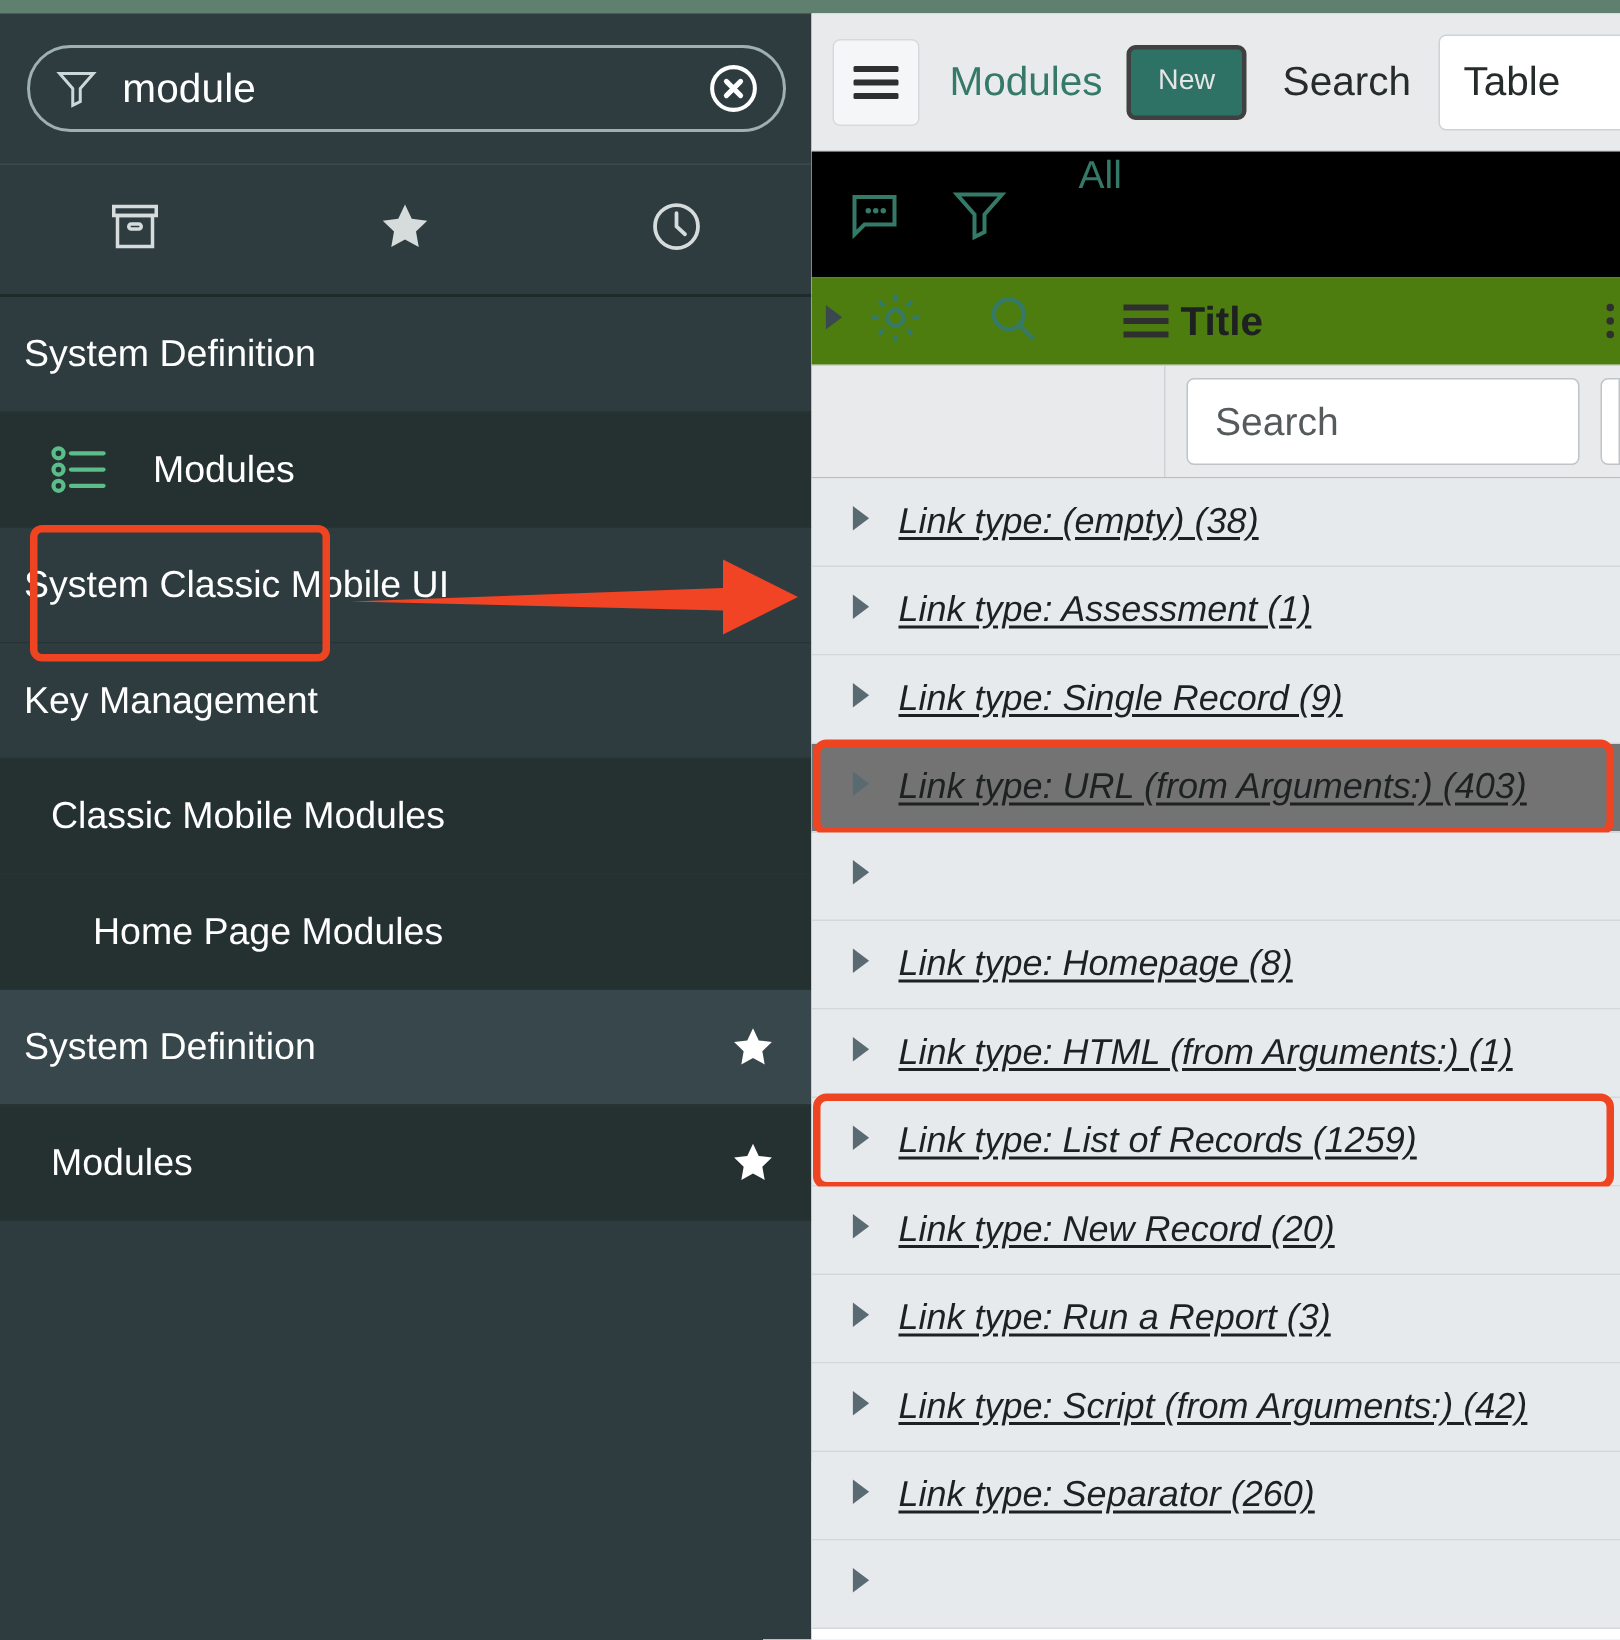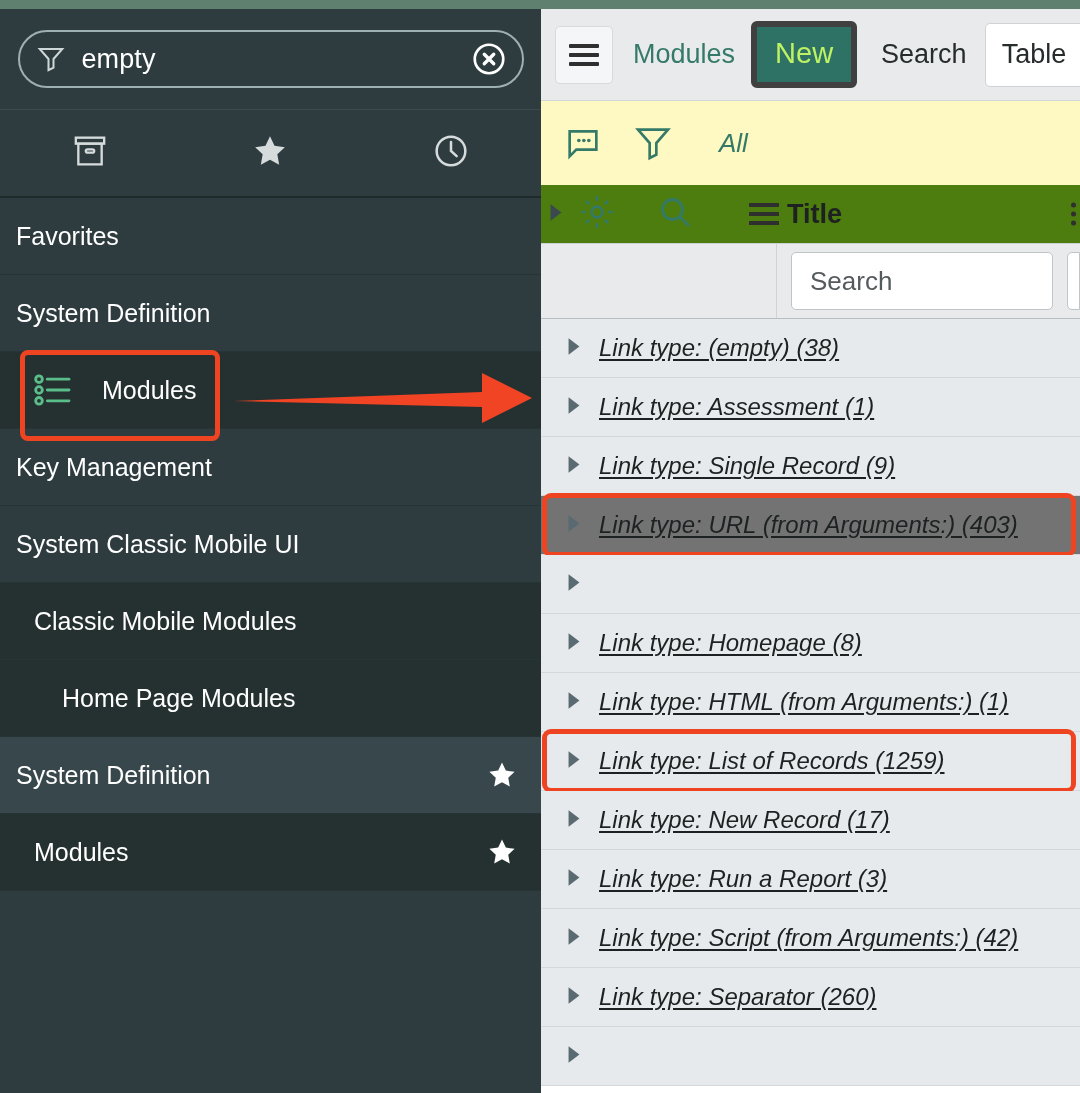--- a/index.html
+++ b/index.html
@@ -98,38 +98,37 @@
     border: 1px solid #d7dadc; border-radius: 5px;
     display: flex; align-items: center; justify-content: center;
     flex: 0 0 58px;
   }
   .ham-lines { width: 30px; }
   .ham-lines div { height: 4px; background: #2f2f2f; margin: 5px 0; border-radius: 1px; }
   .tb-title {
     color: #357a68; font-size: 27px; margin-left: 20px; white-space: nowrap;
   }
   .new-btn {
-    margin-left: 16px; background: #2d7265; border: 6px solid #404040;
-    border-radius: 6px; color: #bef264; font-size: 29px;
+    margin-left: 16px; background: #2d7265; border: 3px solid #404040;
+    border-radius: 6px; color: #e5e5e5; font-size: 19px;
     padding: 10px 18px 12px; white-space: nowrap;
   }
   .tb-search-label {
     color: #262b2b; font-size: 27px; margin-left: 24px; white-space: nowrap;
   }
   .tb-select {
     margin-left: 18px; background: #fff; border: 1px solid #cfd3d5;
     border-radius: 5px; height: 64px; width: 170px;
     display: flex; align-items: center; padding-left: 16px;
     color: #262b2b; font-size: 27px; flex: 0 0 170px;
   }
 
   .filterbar {
-    height: 84px; background: #fef9c3; display: flex; align-items: center;
+    height: 84px; background: #000000; display: flex; 
     padding-left: 22px;
-    font-style: italic;
   }
   .fb-ico { margin-right: 30px; display: flex; align-items: center; }
   .fb-all { color: #357a68; font-size: 26px; margin-left: 16px; }
 
   .colbar {
     height: 58px; background: #4d7c0f; display: flex; align-items: center;
     padding-left: 8px; position: relative;
   }
   .colbar .play { margin-right: 14px; }
   .colbar .gear { margin-right: 38px; }
@@ -191,21 +190,21 @@
 
   <div class="sidebar">
 
     <div class="filter-wrap">
       <div class="filter-box">
         <span class="filter-funnel">
           <svg viewBox="0 0 24 24" width="30" height="30" fill="none" stroke="#cfd8d8" stroke-width="1.6">
             <path d="M3 4h18l-7 8v7l-4 2v-9z"></path>
           </svg>
         </span>
-        <span class="filter-text" title="Filter navigator">empty</span>
+        <span class="filter-text" title="Filter navigator">module</span>
         <span class="filter-clear">
           <svg viewBox="0 0 24 24" width="38" height="38" fill="none" stroke="#ffffff" stroke-width="1.7">
             <circle cx="12" cy="12" r="9"></circle>
             <path d="M9 9l6 6M15 9l-6 6" stroke-width="2.1" stroke-linecap="round"></path>
           </svg>
         </span>
       </div>
     </div>
 
     <div class="tabrow">
@@ -229,42 +228,39 @@
         <span>
           <svg viewBox="0 0 24 24" width="40" height="40" fill="none" stroke="#d6dcdc" stroke-width="1.5">
             <circle cx="12" cy="12" r="8.6"></circle>
             <path d="M12 6.6V12l3.4 3.1" stroke-linecap="round"></path>
           </svg>
         </span>
       </div>
     </div>
 
     <div id="nav-list">
-        <div class="nav-item alt ind-1">
-          <span class="lbl">Favorites</span>
-        </div>
         <div class="nav-item alt ind-1">
           <span class="lbl">System Definition</span>
         </div>
         <div class="nav-item dark ind-2">
           <span class="list-icon"><svg viewBox="0 0 24 20" width="40" height="34" fill="none" stroke="#5bbd8a" stroke-width="1.7">
               <circle cx="3" cy="3.5" r="2"></circle>
               <path d="M8 3.5h13" stroke-linecap="round"></path>
               <circle cx="3" cy="10" r="2"></circle>
               <path d="M8 10h13" stroke-linecap="round"></path>
               <circle cx="3" cy="16.5" r="2"></circle>
               <path d="M8 16.5h13" stroke-linecap="round"></path>
             </svg></span>
           <span class="lbl">Modules</span>
         </div>
         <div class="nav-item alt ind-1">
+          <span class="lbl">System Classic Mobile UI</span>
+        </div>
+        <div class="nav-item alt ind-1">
           <span class="lbl">Key Management</span>
-        </div>
-        <div class="nav-item alt ind-1">
-          <span class="lbl">System Classic Mobile UI</span>
         </div>
         <div class="nav-item dark ind-2">
           <span class="lbl">Classic Mobile Modules</span>
         </div>
         <div class="nav-item dark ind-3">
           <span class="lbl">Home Page Modules</span>
         </div>
         <div class="nav-item light ind-1">
           <span class="lbl">System Definition</span>
           <span class="star-end"><svg viewBox="0 0 24 24" width="34" height="34" fill="#ffffff">
@@ -406,21 +402,21 @@
           <span class="tri"><svg viewBox="0 0 10 14" width="14" height="19">
               <path d="M1 1l8 6-8 6z" fill="#5a6a72"></path>
             </svg></span>
           <span class="glabel">Link type: List of Records (1259)</span>
           <span class="row-callout" style="left:1px;top:-3px;right:4px;bottom:-3px;"></span>
         </div>
         <div class="grow">
           <span class="tri"><svg viewBox="0 0 10 14" width="14" height="19">
               <path d="M1 1l8 6-8 6z" fill="#5a6a72"></path>
             </svg></span>
-          <span class="glabel">Link type: New Record (17)</span>
+          <span class="glabel">Link type: New Record (20)</span>
         </div>
         <div class="grow">
           <span class="tri"><svg viewBox="0 0 10 14" width="14" height="19">
               <path d="M1 1l8 6-8 6z" fill="#5a6a72"></path>
             </svg></span>
           <span class="glabel">Link type: Run a Report (3)</span>
         </div>
         <div class="grow">
           <span class="tri"><svg viewBox="0 0 10 14" width="14" height="19">
               <path d="M1 1l8 6-8 6z" fill="#5a6a72"></path>

